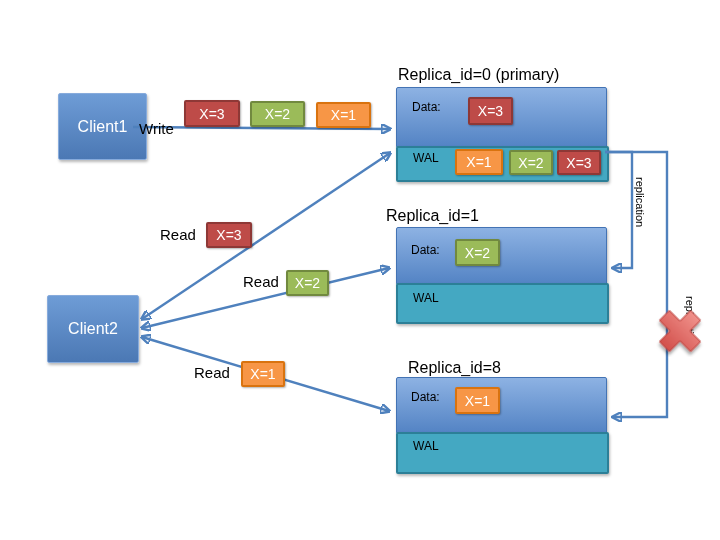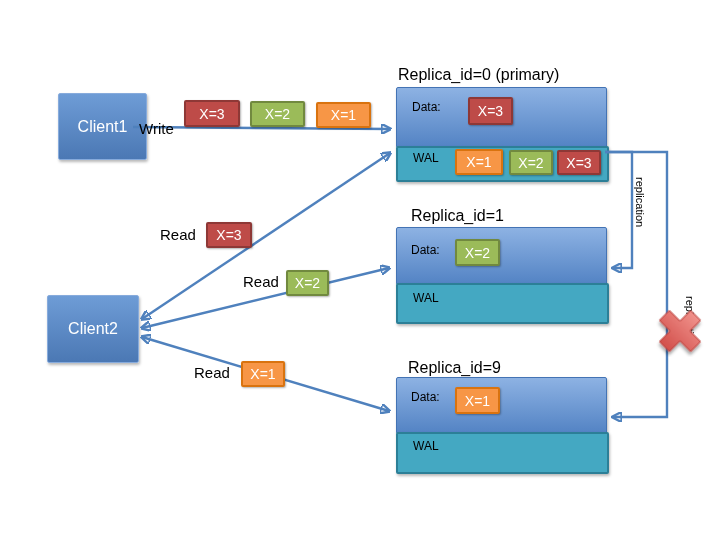--- a/index.html
+++ b/index.html
@@ -79,30 +79,30 @@
   <div class="chip" style="left: 455px; top: 149px; width: 48px; height: 26px; background-color: rgb(247, 150, 70); border-color: rgb(217, 115, 15);">
     <span>X=1</span>
   </div>
   <div class="chip" style="left: 509px; top: 150px; width: 44px; height: 25px; background-color: rgb(155, 187, 89); border-color: rgb(113, 137, 63);">
     <span>X=2</span>
   </div>
   <div class="chip" style="left: 557px; top: 150px; width: 44px; height: 25px; background-color: rgb(190, 75, 72); border-color: rgb(142, 56, 54);">
     <span>X=3</span>
   </div>
 
-  <div class="lbl title-lbl" style="left:411px;top:207px;">Replica_id=1</div>
+  <div class="lbl title-lbl" style="left:386px;top:207px;">Replica_id=1</div>
   <div class="box rdata boxlayer" style="left:396px;top:227px;width:209px;height:56px;"></div>
   <div class="box rwal boxlayer" style="left:396px;top:283px;width:209px;height:37px;"></div>
   <div class="lbl inner-lbl" style="left:411px;top:243px;">Data:</div>
   <div class="chip" style="left: 455px; top: 239px; width: 45px; height: 27px; background-color: rgb(155, 187, 89); border-color: rgb(113, 137, 63);">
     <span>X=2</span>
   </div>
   <div class="lbl inner-lbl" style="left:413px;top:291px;">WAL</div>
 
-  <div class="lbl title-lbl" style="left:408px;top:359px;">Replica_id=9</div>
+  <div class="lbl title-lbl" style="left:408px;top:359px;">Replica_id=8</div>
   <div class="box rdata boxlayer" style="left:396px;top:377px;width:209px;height:55px;"></div>
   <div class="box rwal boxlayer" style="left:396px;top:432px;width:209px;height:38px;"></div>
   <div class="lbl inner-lbl" style="left:411px;top:390px;">Data:</div>
   <div class="chip" style="left: 455px; top: 387px; width: 45px; height: 27px; background-color: rgb(247, 150, 70); border-color: rgb(217, 115, 15);">
     <span>X=1</span>
   </div>
   <div class="lbl inner-lbl" style="left:413px;top:439px;">WAL</div>
 
   <div class="lbl flow-lbl" style="left:139px;top:120px;">Write</div>
   <div class="chip" style="left: 184px; top: 100px; width: 56px; height: 27px; background-color: rgb(190, 75, 72); border-color: rgb(142, 56, 54);">

